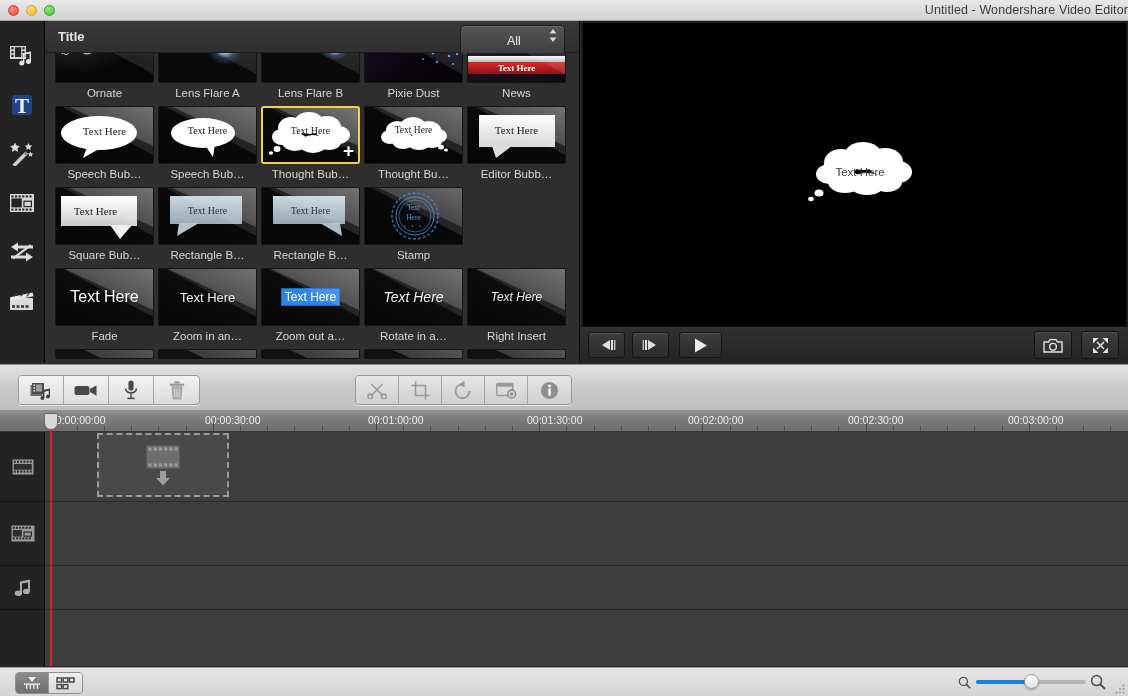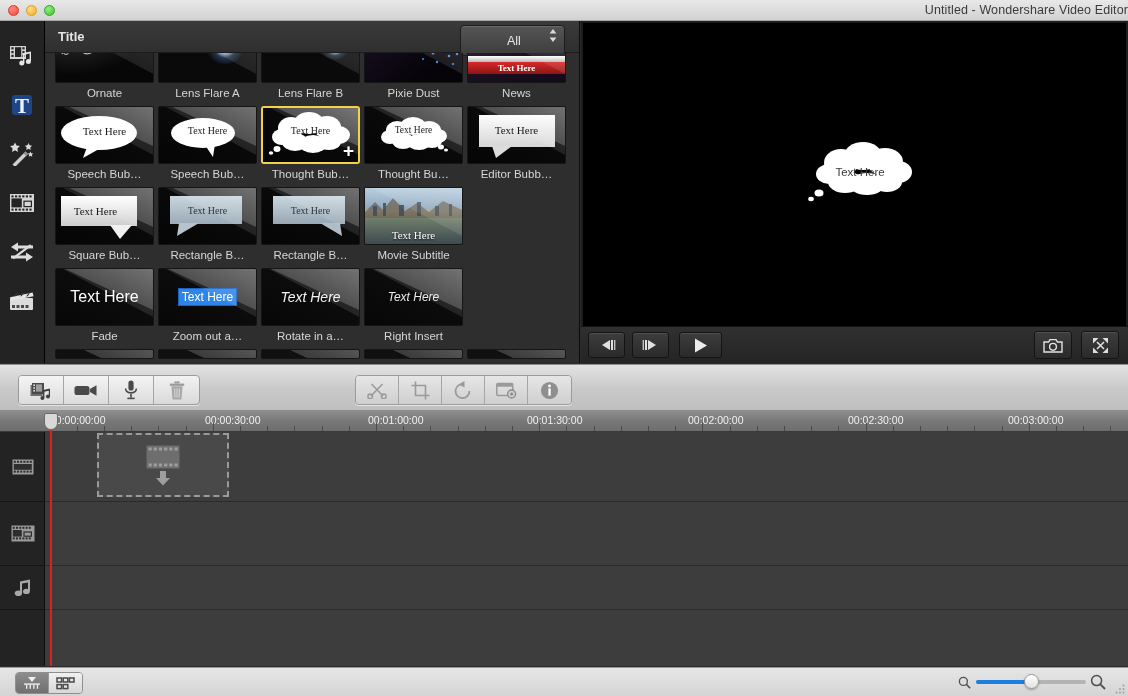--- a/index.html
+++ b/index.html
@@ -495,53 +495,56 @@
             <div style="position:absolute;left:11px;top:8px;width:72px;height:28px;background:linear-gradient(180deg,#c9d6df,#97a7b3);"></div>
             <svg style="position:absolute;left:58px;top:35px;" width="24" height="14" viewBox="0 0 24 14">
               <path d="M0 0 L20 0 L22 13 Z" fill="#b0bdc7"></path>
             </svg>
             <div class="bubble-txt" style="top:-11px;color:#2b3640;font-size:10px;">Text Here</div>
             <div class="gloss"></div>
           </div>
           <div class="tlabel">Rectangle B…</div>
         </div>
 
-
-        <div class="lib-cell">
-          <div class="thumb-wrap">
-            <div style="position:absolute;inset:0;background:linear-gradient(180deg,#a9c3d8 0%,#d9c9a6 32%,#6f7d6a 55%,#3d4a52 100%);"></div>
-            <div style="position:absolute;left:0;top:0;width:99px;height:22px;background:linear-gradient(180deg,#b9cfe0,#8ea7bd);"></div>
-            <svg style="position:absolute;left:0;top:6px;" width="99" height="24" viewBox="0 0 99 24">
-              <path d="M0 18 L10 8 L18 16 L28 4 L40 17 L52 9 L64 18 L78 7 L99 17 L99 24 L0 24 Z" fill="#6f6456" opacity="0.75"></path>
-              <g fill="#3e4a55" opacity="0.8">
-                <rect x="8" y="12" width="4" height="10"></rect>
-                  <rect x="18" y="9" width="3" height="13"></rect>
-                <rect x="34" y="11" width="5" height="11"></rect>
-                  <rect x="52" y="8" width="4" height="14"></rect>
-                <rect x="70" y="12" width="4" height="10"></rect>
-                  <rect x="84" y="10" width="3" height="12"></rect>
-              </g>
-            </svg>
-            <div style="position:absolute;left:0;right:0;bottom:3px;text-align:center;
-                        font-family:'Liberation Serif',serif;font-size:11px;color:#fff;
-                        text-shadow:0 1px 2px rgba(0,0,0,.9);">Text Here</div>
-            <div class="gloss"></div>
-          </div>
-          <div class="tlabel">Movie Subtitle</div>
-        </div>
+        <div class="lib-cell">
+          <div class="thumb-wrap">
+            <div style="position:absolute;inset:0;background:linear-gradient(205deg,#4a4a4a 0%,#303030 38%,#0a0a0a 39%,#050505 100%);"></div>
+            <svg style="position:absolute;left:26px;top:-1px;" width="48" height="60" viewBox="0 0 48 60">
+              <circle cx="24" cy="29" r="23" fill="none" stroke="#2f6fb5" stroke-width="1.4" stroke-dasharray="3 2"></circle>
+              <circle cx="24" cy="29" r="19" fill="none" stroke="#3b7ec6" stroke-width="1"></circle>
+              <circle cx="24" cy="29" r="16" fill="none" stroke="#2f6fb5" stroke-width="0.8"></circle>
+            </svg>
+            <div style="position:absolute;inset:0;display:flex;flex-direction:column;align-items:center;justify-content:center;gap:1px;">
+              <span style="font-size:7.5px;color:#4a90d9;font-family:'Liberation Serif',serif;">Text</span>
+              <span style="font-size:7.5px;color:#4a90d9;font-family:'Liberation Serif',serif;">Here</span>
+              <span style="font-size:6px;color:#3b7ec6;letter-spacing:2px;">• • •</span>
+            </div>
+            <div class="gloss"></div>
+          </div>
+          <div class="tlabel">Stamp</div>
+        </div>
+
       </div>
 
       <div class="lib-row">
         <div class="lib-cell">
           <div class="thumb-wrap">
             <div style="position:absolute;inset:0;background:linear-gradient(205deg,#565656 0%,#3b3b3b 40%,#0c0c0c 41%,#070707 100%);"></div>
             <div style="position:absolute;inset:0;display:flex;align-items:center;justify-content:center;font-size:16px;color:#fff;">Text Here</div>
             <div class="gloss"></div>
           </div>
           <div class="tlabel">Fade</div>
+        </div>
+        <div class="lib-cell">
+          <div class="thumb-wrap">
+            <div style="position:absolute;inset:0;background:linear-gradient(205deg,#565656 0%,#3b3b3b 40%,#0c0c0c 41%,#070707 100%);"></div>
+            <div style="position:absolute;inset:0;display:flex;align-items:center;justify-content:center;font-size:13px;color:#efefef;">Text Here</div>
+            <div class="gloss"></div>
+          </div>
+          <div class="tlabel">Zoom in an…</div>
         </div>
         <div class="lib-cell">
           <div class="thumb-wrap">
             <div style="position:absolute;inset:0;background:linear-gradient(205deg,#565656 0%,#3b3b3b 40%,#0c0c0c 41%,#070707 100%);"></div>
             <div style="position:absolute;inset:0;display:flex;align-items:center;justify-content:center;">
               <span style="background:#2d85e8;color:#fff;font-size:12px;padding:1px 3px;border:1px solid #1c63c0;">Text Here</span>
             </div>
             <div class="gloss"></div>
           </div>
           <div class="tlabel">Zoom out a…</div>

